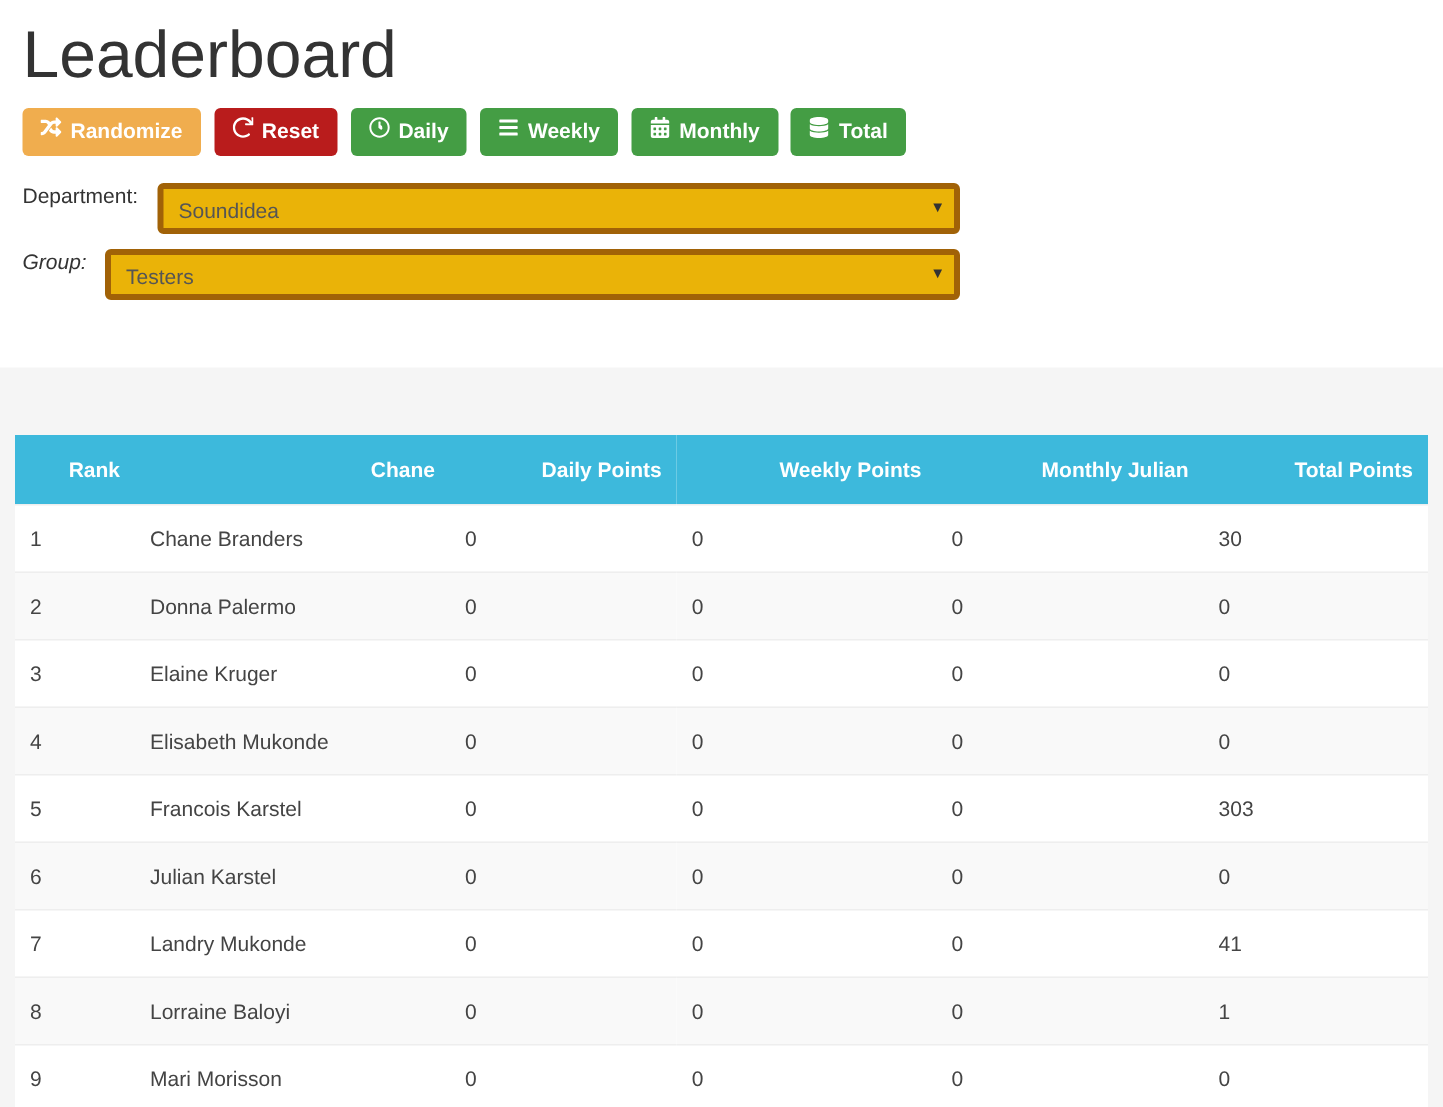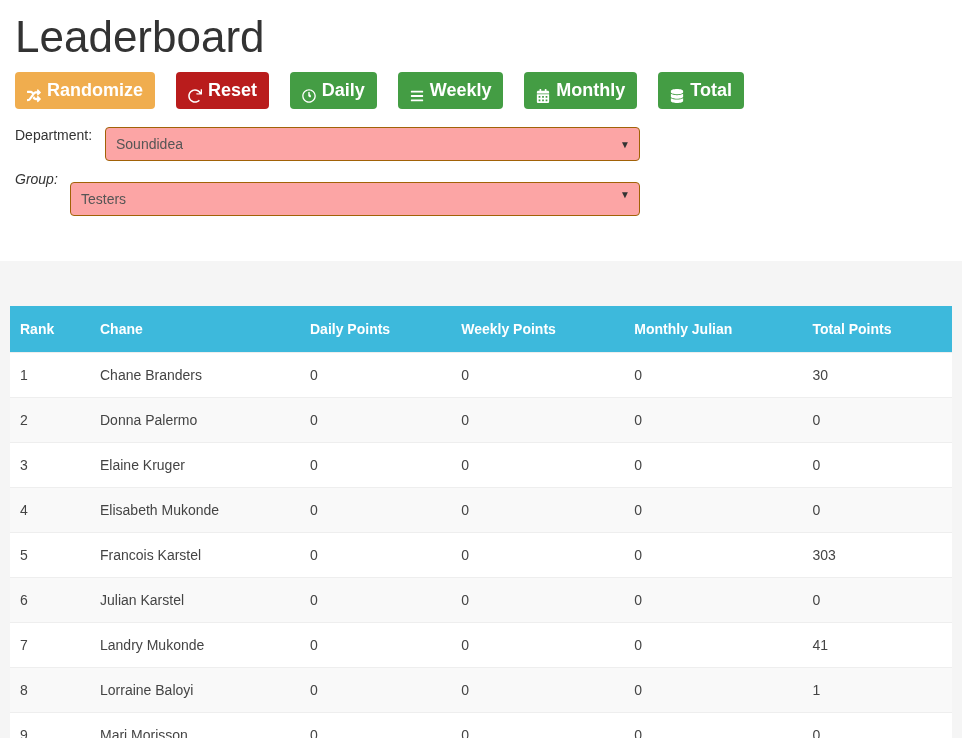--- a/index.html
+++ b/index.html
@@ -13,30 +13,30 @@
   .container { padding: 0 15px 15px 15px; }
   h1 {
     font-size: 44px;
     font-weight: 500;
     color: #333;
     margin: 12px 0 10px 0;
   }
   .btn-row { margin-bottom: 18px; }
   .btn {
     display: inline-flex;
-    align-items: flex-end;
+    align-items: flex-start;
     gap: 6px;
     padding: 6px 12px;
-    font-size: 18px;
+    font-size: 14px;
     font-weight: 700;
     color: #fff;
     border: none;
     border-radius: 4px;
     cursor: pointer;
-    margin-right: 17px;
+    margin-right: 5px;
     line-height: 1.4;
   }
   .btn-orange { background: #f0ad4e; }
   .btn-red { background: #b91c1c; }
   .btn-green { background: #449d44; }
   .btn svg { width: 14px; height: 14px; fill: #fff; flex-shrink:0; }
   .filter-row {
     display: flex;
     align-items: flex-start;
     margin-bottom: 10px;
@@ -46,31 +46,31 @@
     font-size: 14px;
     color: #333;
   }
   .filter-row.group .filter-label { width: 55px; font-style: italic; }
   .select-wrap {
     position: relative;
   }
   select {
     appearance: none;
     -webkit-appearance: none;
-    background: #fca5a5;
-    border: 1px solid #a16207;
+    background: #eab308;
+    border: 4px solid #a16207;
     border-radius: 4px;
     padding: 6px 28px 6px 10px;
     font-size: 14px;
     height: 34px;
     color: #555;
     cursor: pointer;
   }
   .sel-dept { width: 535px; }
-  .sel-group { width: 570px; margin-top: 11px; }
+  .sel-group { width: 570px; }
   .caret {
     position: absolute;
     right: 10px;
     top: 50%;
     transform: translateY(-50%);
     pointer-events: none;
     font-size: 10px;
     color: #333;
   }
   .table-panel {
@@ -80,21 +80,21 @@
   }
   table {
     width: 100%;
     border-collapse: collapse;
     background: #fff;
   }
   thead th {
     background: #3db9dc;
     color: #fff;
     font-weight: 700;
-    text-align: left;
+    text-align: right;
     padding: 15px 10px;
     font-size: 14px;
   }
   tbody td {
     padding: 14px 10px;
     border-top: 1px solid #eee;
     color: #444;
     font-size: 14px;
   }
   tbody tr:nth-child(even) td { background: #f9f9f9; }

